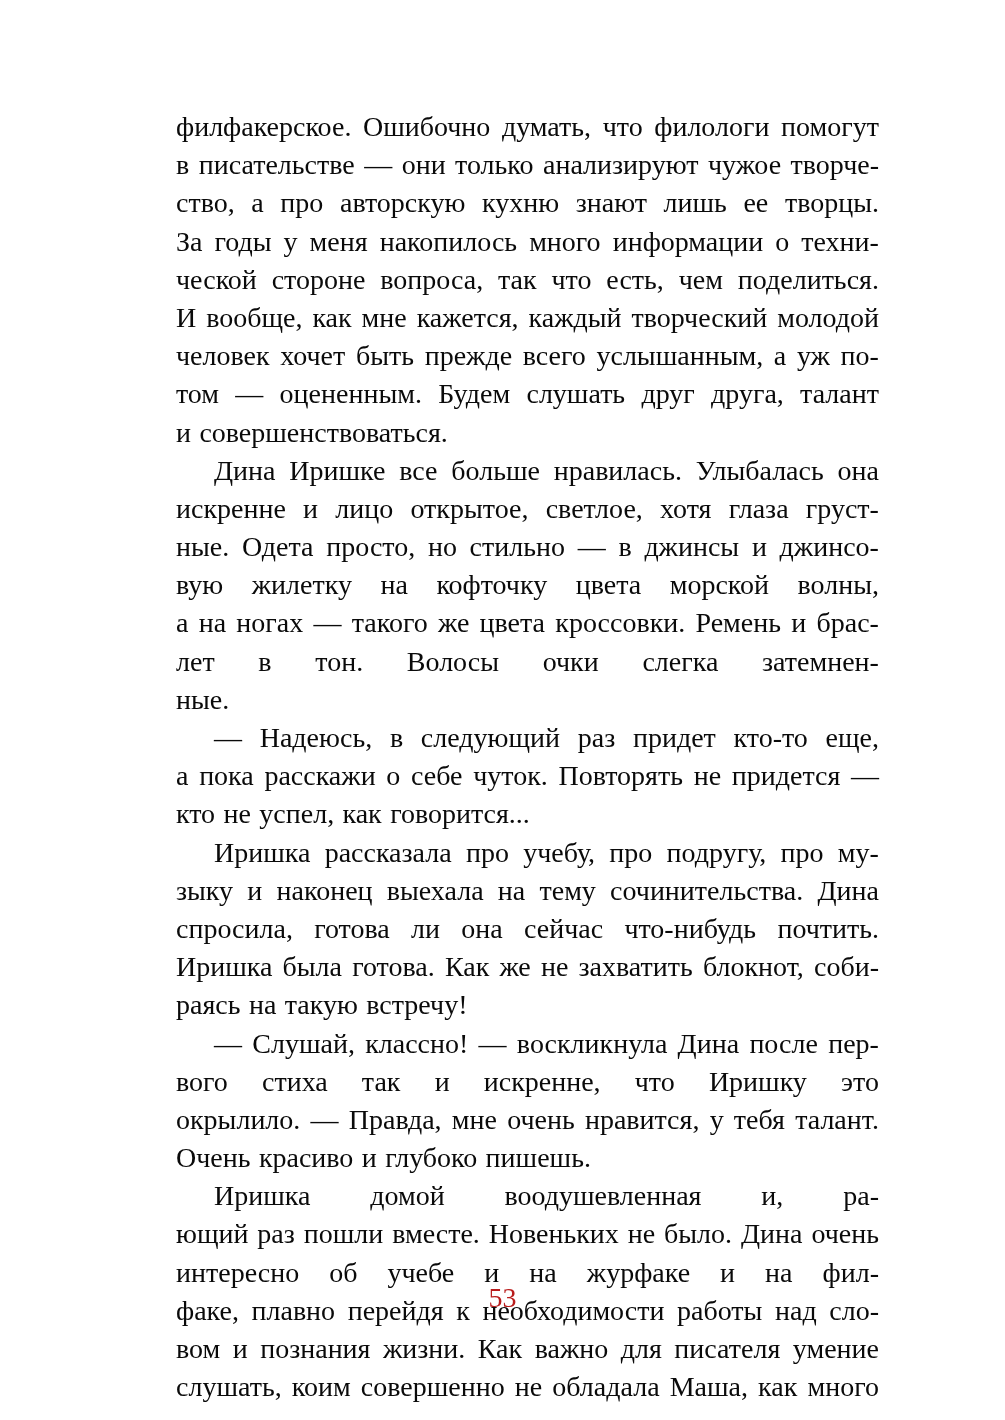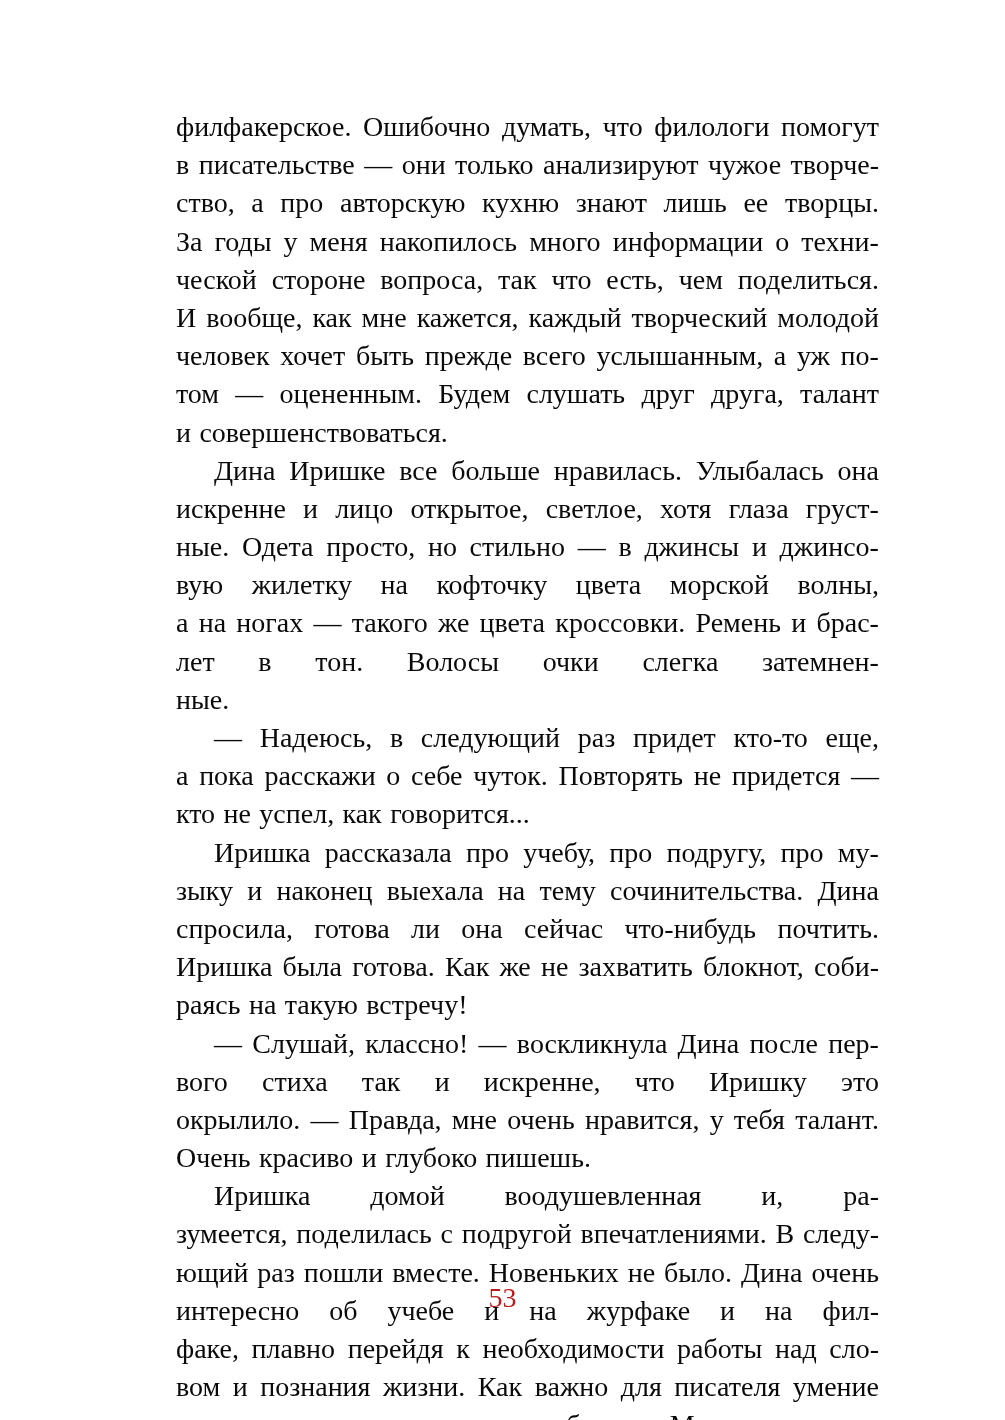--- a/index.html
+++ b/index.html
@@ -113,21 +113,20 @@
         <div class="line flush"><span class="w">раясь</span><span class="w">на</span><span class="w">такую</span><span class="w">встречу!</span></div>
       </div>
       <div class="para">
         <div class="line just indent"><span class="w">—</span><span class="w">Слушай,</span><span class="w">классно!</span><span class="w">—</span><span class="w">воскликнула</span><span class="w">Дина</span><span class="w">после</span><span class="w">пер-</span></div>
         <div class="line just"><span class="w">вого</span><span class="w">стиха</span><span class="w">так</span><span class="w">и</span><span class="w">искренне,</span><span class="w">что</span><span class="w">Иришку</span><span class="w">это</span></div>
         <div class="line just"><span class="w">окрылило.</span><span class="w">—</span><span class="w">Правда,</span><span class="w">мне</span><span class="w">очень</span><span class="w">нравится,</span><span class="w">у</span><span class="w">тебя</span><span class="w">талант.</span></div>
         <div class="line flush"><span class="w">Очень</span><span class="w">красиво</span><span class="w">и</span><span class="w">глубоко</span><span class="w">пишешь.</span></div>
       </div>
       <div class="para">
         <div class="line just indent"><span class="w">Иришка</span><span class="w">домой</span><span class="w">воодушевленная</span><span class="w">и,</span><span class="w">ра-</span></div>
-        <div class="line just"><span class="w">зумеется,</span><span class="w">поделилась</span><span class="w">с</span><span class="w">подругой</span><span class="w">впечатлениями.</span><span class="w">В</span><span class="w">следу-</span></div>
         <div class="line just"><span class="w">ющий</span><span class="w">раз</span><span class="w">пошли</span><span class="w">вместе.</span><span class="w">Новеньких</span><span class="w">не</span><span class="w">было.</span><span class="w">Дина</span><span class="w">очень</span></div>
         <div class="line just"><span class="w">интересно</span><span class="w">об</span><span class="w">учебе</span><span class="w">и</span><span class="w">на</span><span class="w">журфаке</span><span class="w">и</span><span class="w">на</span><span class="w">фил-</span></div>
         <div class="line just"><span class="w">факе,</span><span class="w">плавно</span><span class="w">перейдя</span><span class="w">к</span><span class="w">необходимости</span><span class="w">работы</span><span class="w">над</span><span class="w">сло-</span></div>
         <div class="line just"><span class="w">вом</span><span class="w">и</span><span class="w">познания</span><span class="w">жизни.</span><span class="w">Как</span><span class="w">важно</span><span class="w">для</span><span class="w">писателя</span><span class="w">умение</span></div>
         <div class="line just"><span class="w">слушать,</span><span class="w">коим</span><span class="w">совершенно</span><span class="w">не</span><span class="w">обладала</span><span class="w">Маша,</span><span class="w">как</span><span class="w">много</span></div>
       </div>
     </div>
 
   <div class="page-number">53</div>
 

